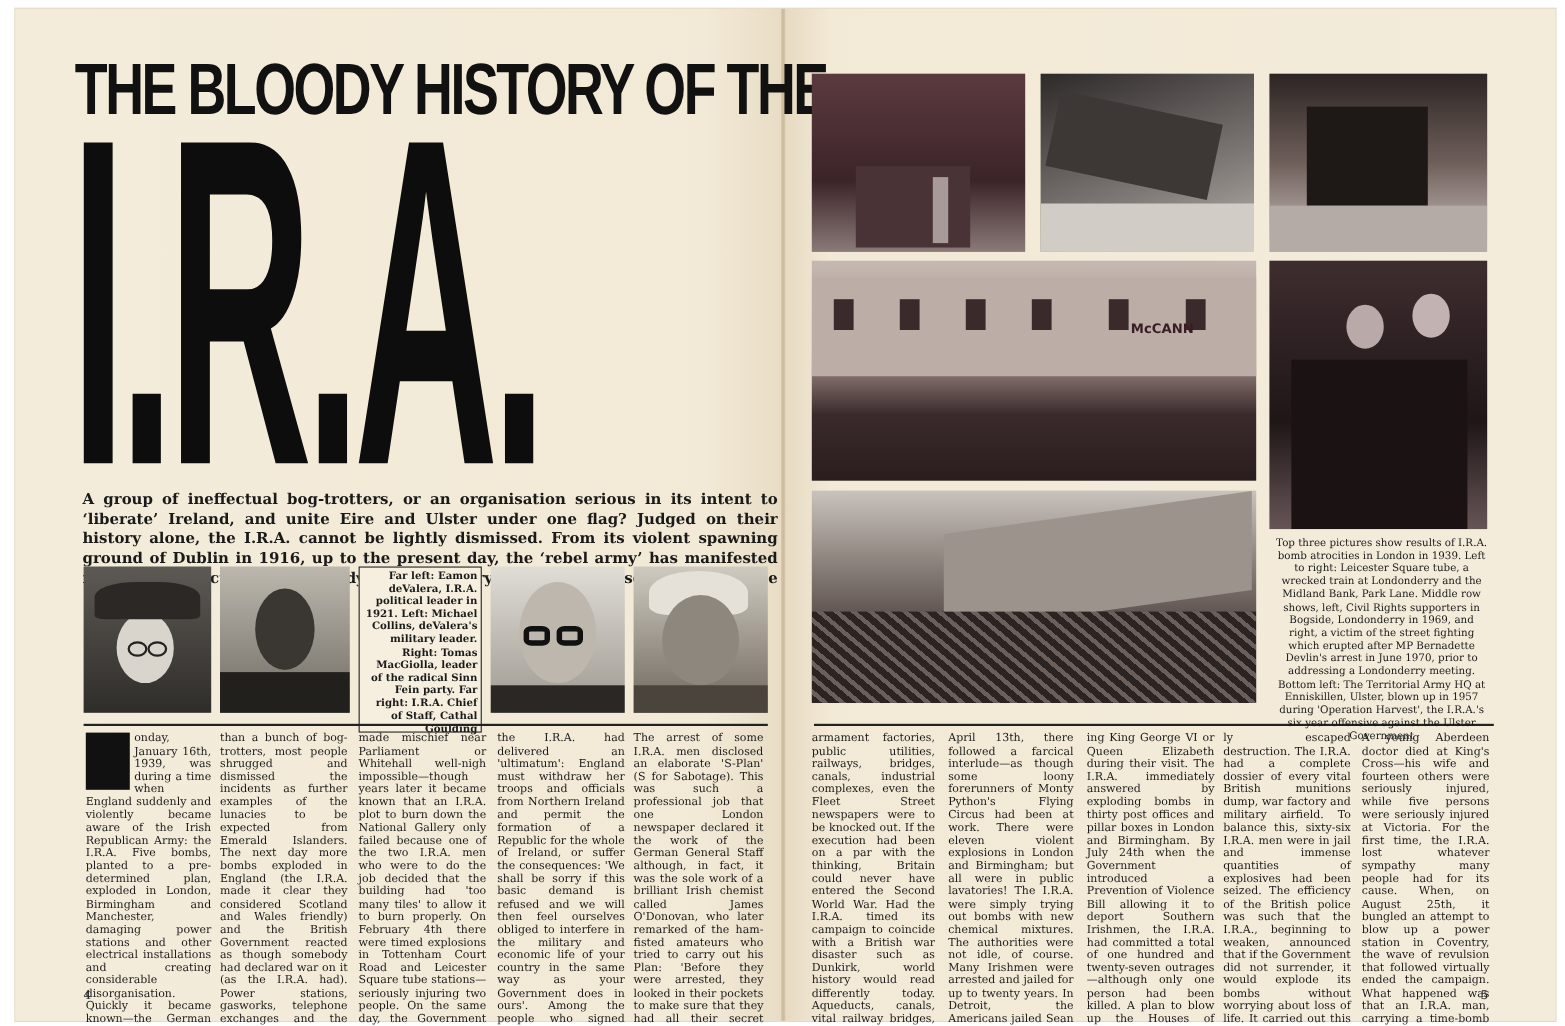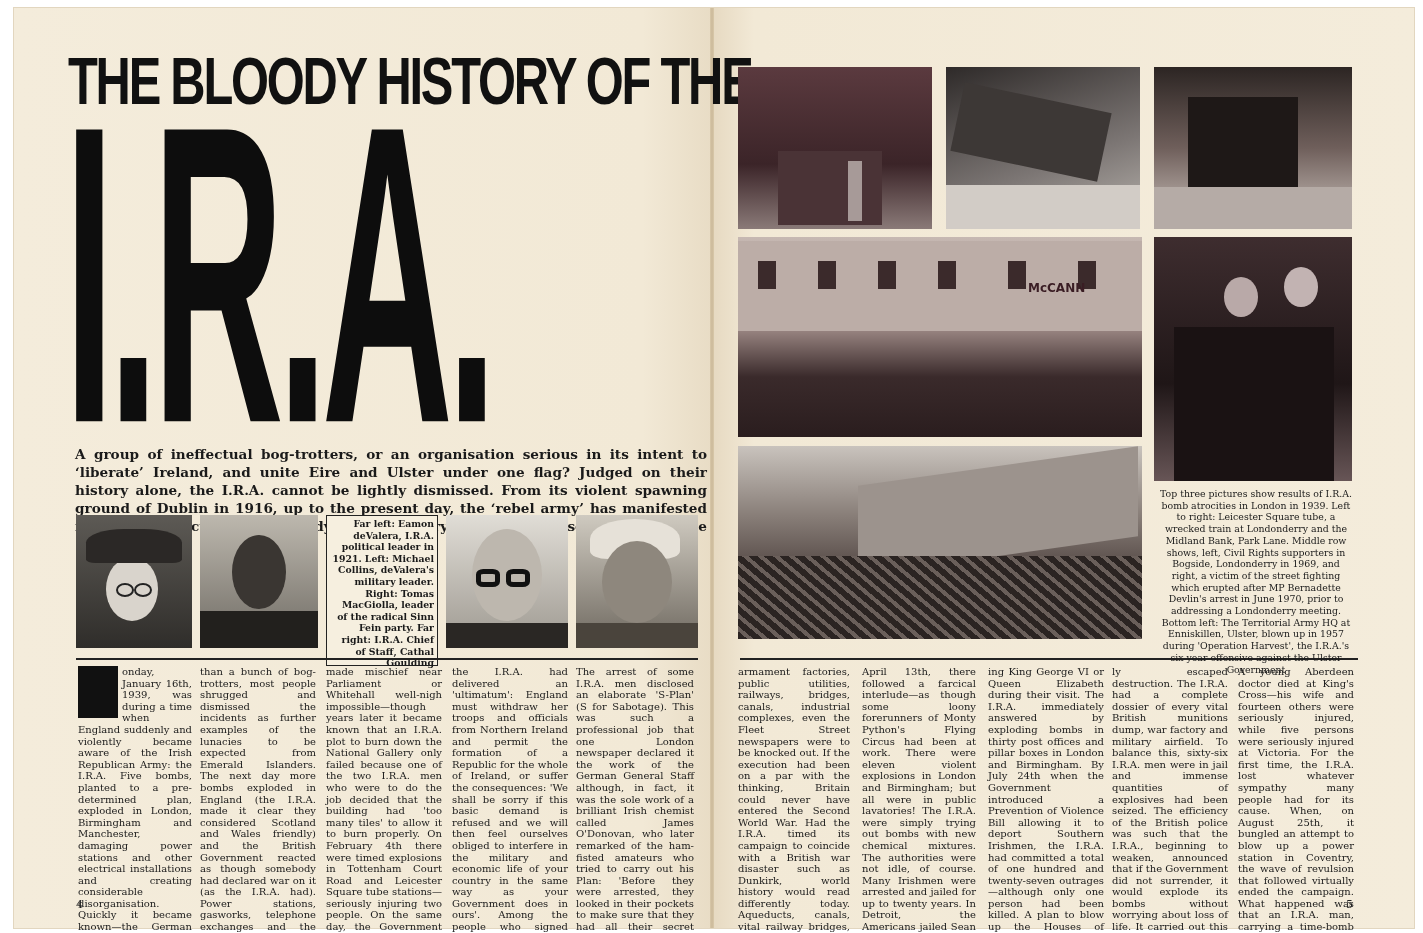--- a/index.html
+++ b/index.html
@@ -42,21 +42,21 @@
   .ph2{left:946px;top:67px;width:194px;height:162px;background:linear-gradient(160deg,#2e2a29,#7d7775 60%,#b9b4ae);}
   .ph3{left:1154px;top:67px;width:198px;height:162px;background:linear-gradient(#2c2523,#6f5f5b 50%,#cfc6c0);}
   .ph4{left:738px;top:237px;width:404px;height:200px;background:linear-gradient(#c6b8b2 0%,#9e8a86 45%,#3a2a2b 70%,#2a1d1e 100%);}
   .ph5{left:1154px;top:237px;width:198px;height:244px;background:linear-gradient(#3e2d2f,#1f1617 60%,#675556);}
   .ph6{left:738px;top:446px;width:404px;height:193px;background:linear-gradient(#c9c3bd 0%,#8a807a 35%,#4b3f3c 70%,#2a2322 100%);}
 
   .trains-sign{position:absolute;left:40px;top:20px;width:124px;height:58px;background:#d9c7c5;}
   .roundel{position:absolute;left:43px;top:6px;width:40px;height:40px;border-radius:50%;border:6px solid #b0485b;box-sizing:border-box;}
   .roundel-bar{position:absolute;left:30px;top:20px;width:66px;height:12px;background:#3a1d24;color:#fff;font-family:"DejaVu Sans",sans-serif;font-size:8.5px;font-weight:bold;line-height:12px;text-align:center;letter-spacing:0.5px;}
   .graffiti{position:absolute;left:290px;top:40px;font-family:"DejaVu Sans",sans-serif;font-size:12px;color:#3a1d24;font-weight:bold;}
-  .building{position:absolute;left:0;top:4px;width:422px;height:90px;background:#bcada7;}
+  .building{position:absolute;left:0;top:15px;width:422px;height:90px;background:#bcada7;}
   .win{position:absolute;top:20px;width:18px;height:28px;background:#3b2a2b;}
 
   .photo-caption{position:absolute;left:1158px;top:488px;width:196px;font-family:"DejaVu Serif",serif;font-weight:normal;font-size:9.4px;line-height:11.7px;text-align:center;color:#1a1a1a;}
 </style>
 </head>
 <body>
 
 <div class="spread">
   <div class="page page-left"></div>
   <div class="page page-right"></div>

